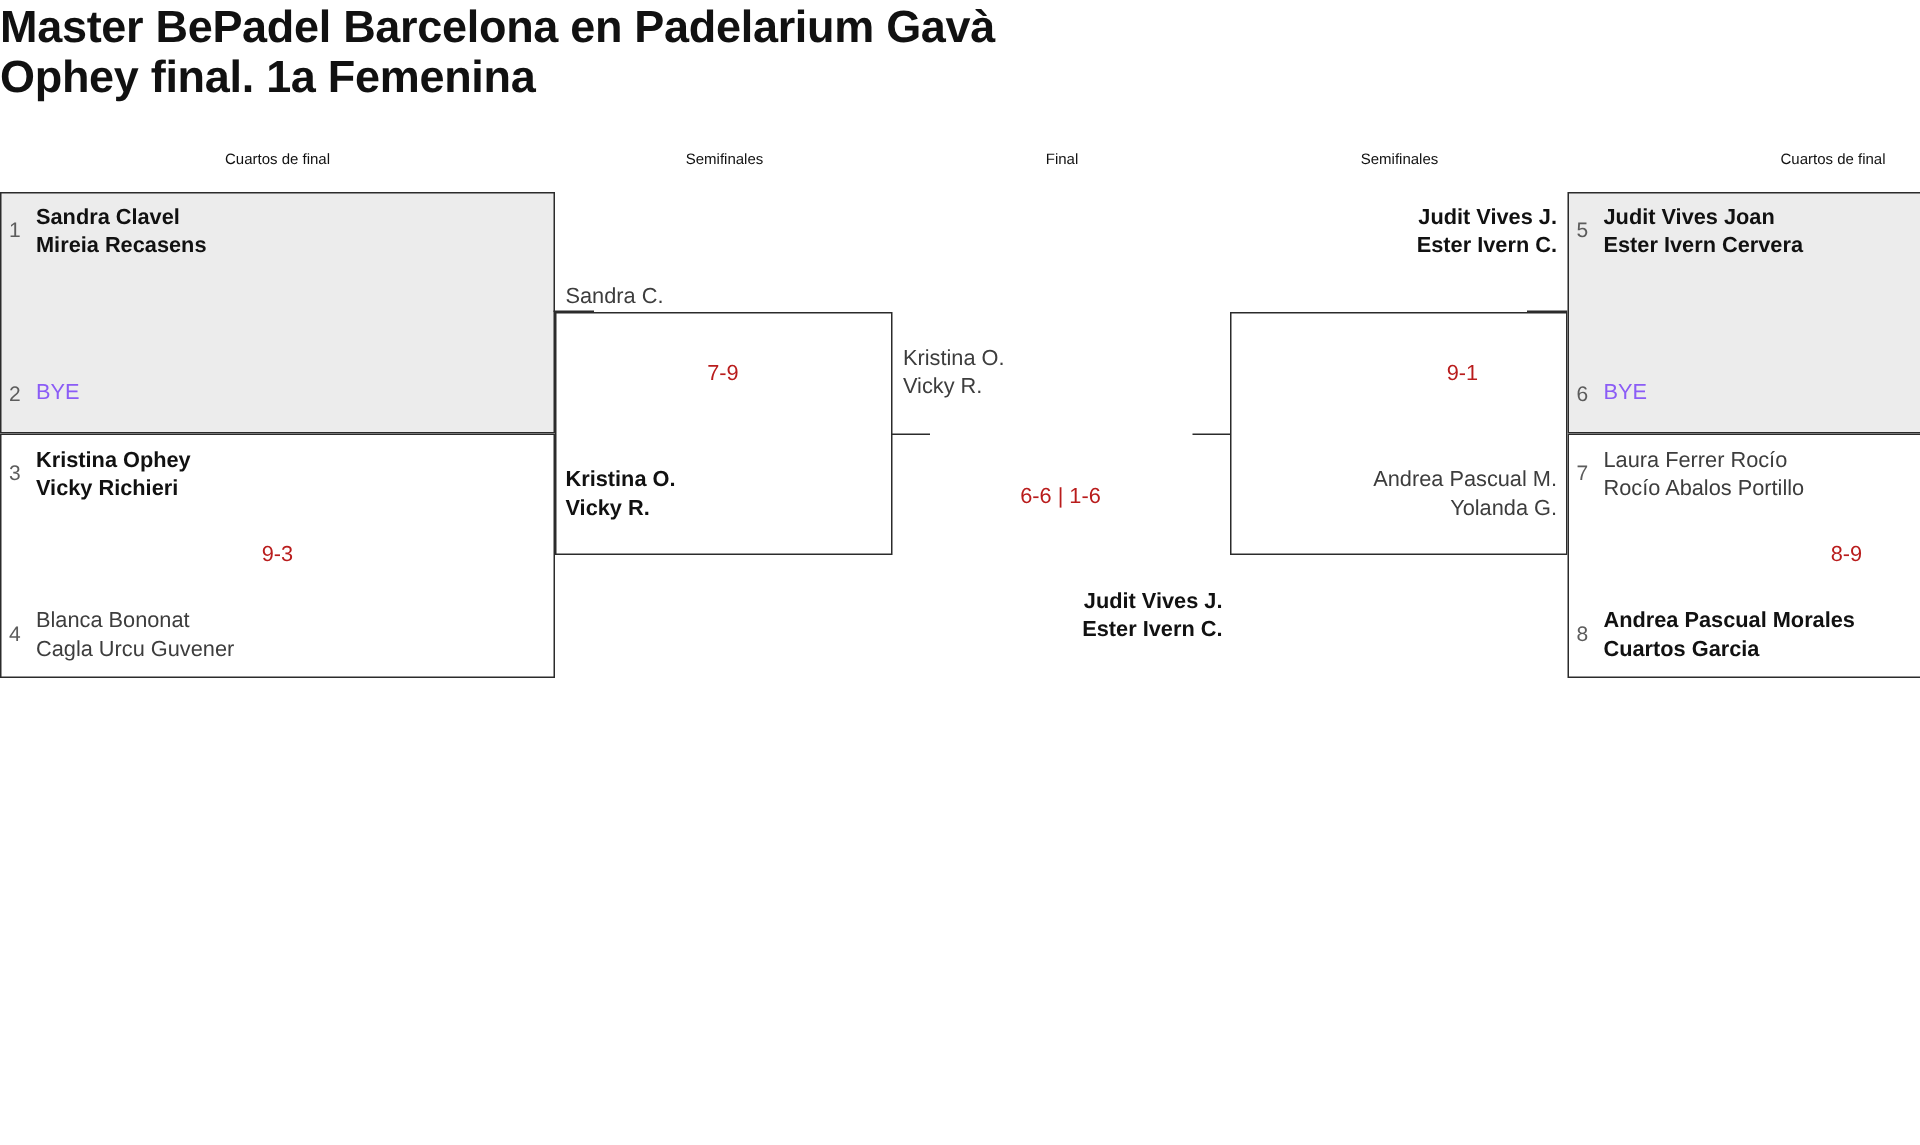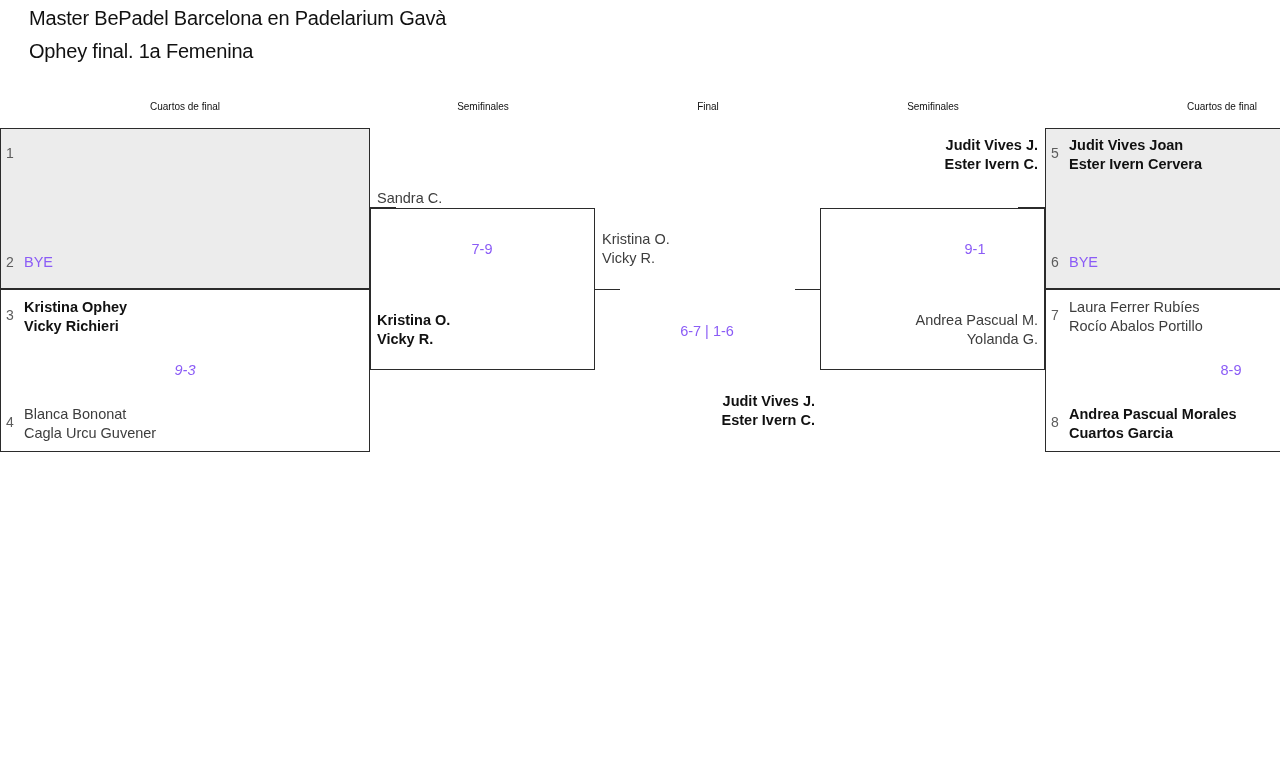--- a/index.html
+++ b/index.html
@@ -22,27 +22,26 @@
     position: absolute;
     left: 0; top: 0;
     width: 1280px; height: 80px;
   }
   #title-block {
     position: absolute;
     left: 0; top: 2px;
     width: 900px;
   }
   .title-line {
-    font-size: 20px;
-    font-weight: 400;
+    font-size: 30px;
+    font-weight: 700;
     line-height: 33px;
     letter-spacing: -0.2px;
     color: #111111;
     white-space: nowrap;
-    margin-left: 29px;
   }
   #brand-logo {
     position: absolute;
     right: 8px; top: 6px;
     width: 232px; height: 62px;
   }
   #brand-logo svg { display: block; }
 
   
   .round-header {
@@ -119,21 +118,21 @@
     justify-content: flex-end;
     text-align: right;
   }
   .team.align-right .names { align-items: flex-end; }
 
   .score {
     position: absolute;
     font-size: 14.5px;
     line-height: 19px;
     font-weight: 400;
-    color: #8b5cf6;
+    color: #b91c1c;
     white-space: nowrap;
   }
   .score.center { text-align: center; }
 </style>
 </head>
 <body>
 
 <div id="page-header">
 
   <div id="title-block">
@@ -149,40 +148,44 @@
 <div class="round-header" style="left:583px; width:250px;">Final</div>
 <div class="round-header" style="left:808px; width:250px;">Semifinales</div>
 <div class="round-header" style="left:1097px;width:250px;">Cuartos de final</div>
 
 <div id="bracket">
 
   <div class="match-box shaded" style="left:0px; top:128px; width:370px; height:161px;"></div>
 
   <div class="team winner" style="left:6px; top:136px;">
     <span class="seed">1</span>
+    <span class="names">
+      <span>Sandra Clavel</span>
+      <span>Mireia Recasens</span>
+    </span>
   </div>
 
   <div class="team bye" style="left:6px; top:253px;">
     <span class="seed">2</span>
     <span class="names">
       <span>BYE</span>
     </span>
   </div>
 
   <div class="match-box" style="left:0px; top:289px; width:370px; height:163px;"></div>
 
   <div class="team winner" style="left:6px; top:298px;">
     <span class="seed">3</span>
     <span class="names">
       <span>Kristina Ophey</span>
       <span>Vicky Richieri</span>
     </span>
   </div>
 
-  <div class="score center" style="left:110px; top:361px; width:150px;font-style:italic;">9-3</div>
+  <div class="score center" style="left:110px; top:361px; width:150px;">9-3</div>
 
   <div class="team loser" style="left:6px; top:405px;">
     <span class="seed">4</span>
     <span class="names">
       <span>Blanca Bononat</span>
       <span>Cagla Urcu Guvener</span>
     </span>
   </div>
 
   <div class="connector h" style="left:369px; top:207px; width:27px;"></div>
@@ -207,21 +210,21 @@
 
   <div class="connector h" style="left:594px; top:289px; width:26px;"></div>
 
   <div class="team loser" style="left:602px; top:230px;">
     <span class="names">
       <span>Kristina O.</span>
       <span>Vicky R.</span>
     </span>
   </div>
 
-  <div class="score center" style="left:632px; top:322px; width:150px;">6-7 | 1-6</div>
+  <div class="score center" style="left:632px; top:322px; width:150px;">6-6 | 1-6</div>
 
   <div class="team winner align-right" style="left:615px; top:392px; width:200px;">
     <span class="names">
       <span>Judit Vives J.</span>
       <span>Ester Ivern C.</span>
     </span>
   </div>
 
   <div class="connector h" style="left:795px; top:289px; width:26px;"></div>
 
@@ -260,21 +263,21 @@
     <span class="names">
       <span>BYE</span>
     </span>
   </div>
 
   <div class="match-box" style="left:1045px; top:289px; width:370px; height:163px;"></div>
 
   <div class="team loser" style="left:1051px; top:298px;">
     <span class="seed">7</span>
     <span class="names">
-      <span>Laura Ferrer Rubíes</span>
+      <span>Laura Ferrer Rocío</span>
       <span>Rocío Abalos Portillo</span>
     </span>
   </div>
 
   <div class="score center" style="left:1156px; top:361px; width:150px;">8-9</div>
 
   <div class="team winner" style="left:1051px; top:405px;">
     <span class="seed">8</span>
     <span class="names">
       <span>Andrea Pascual Morales</span>

